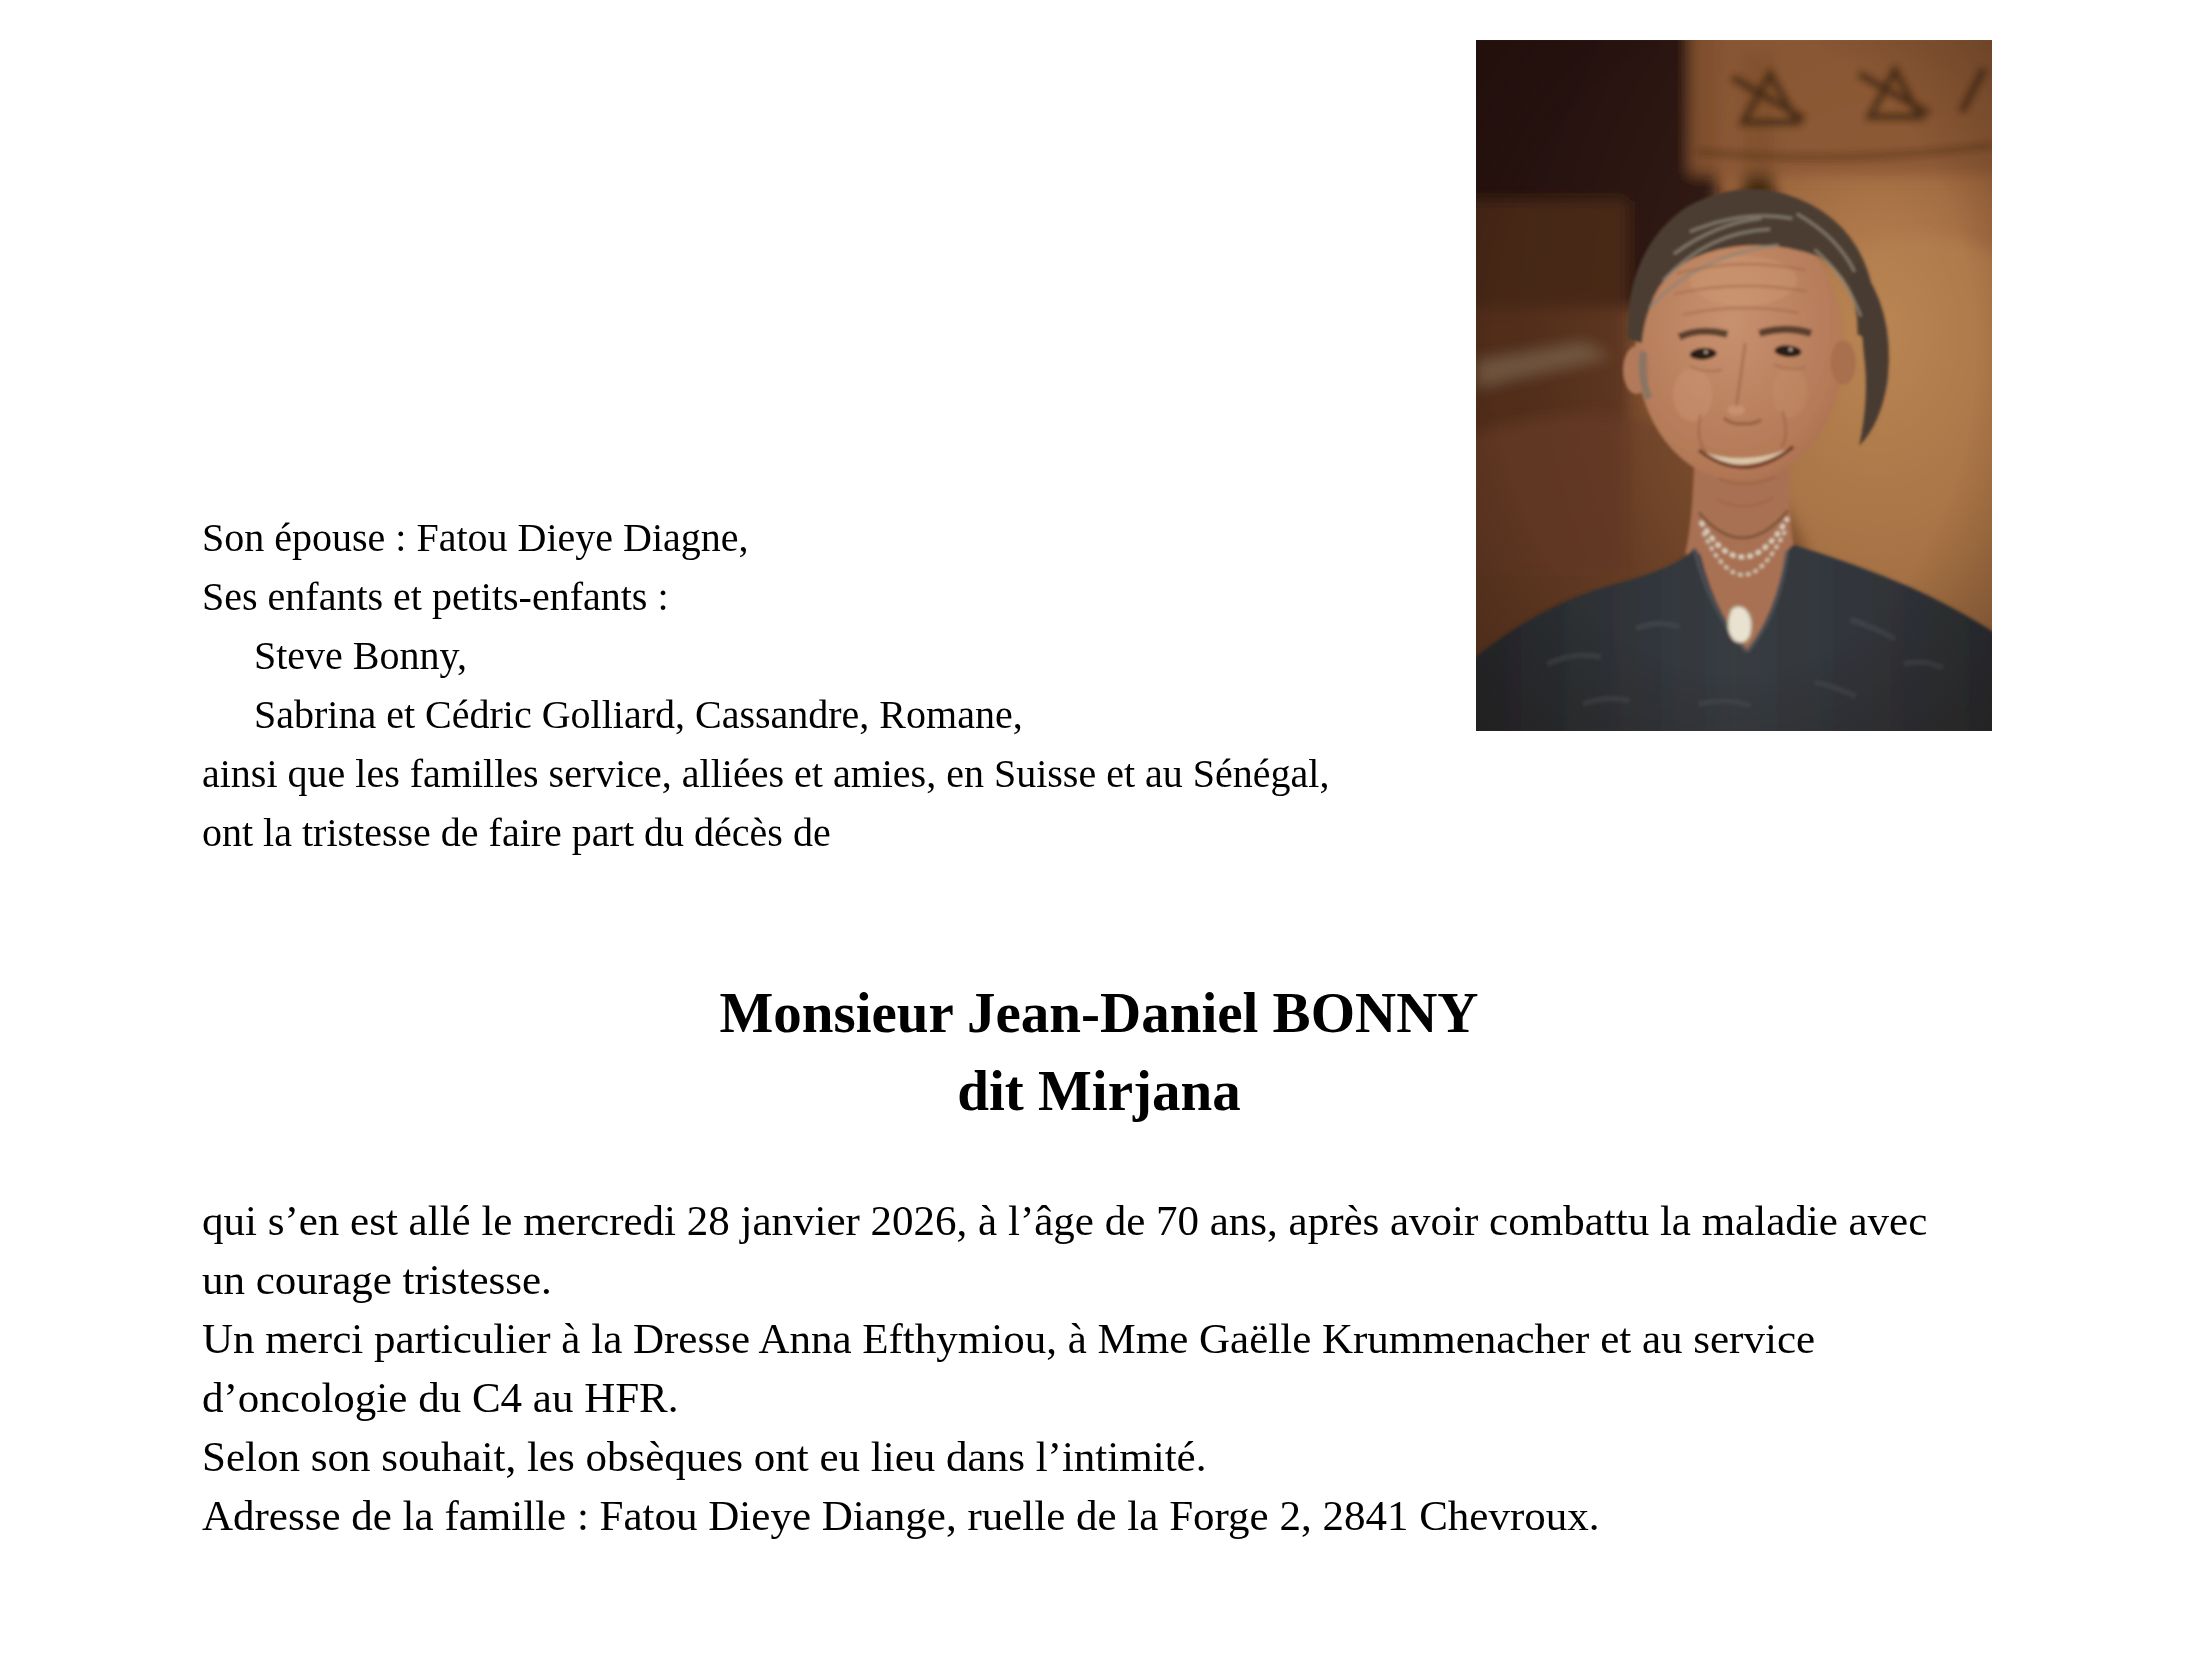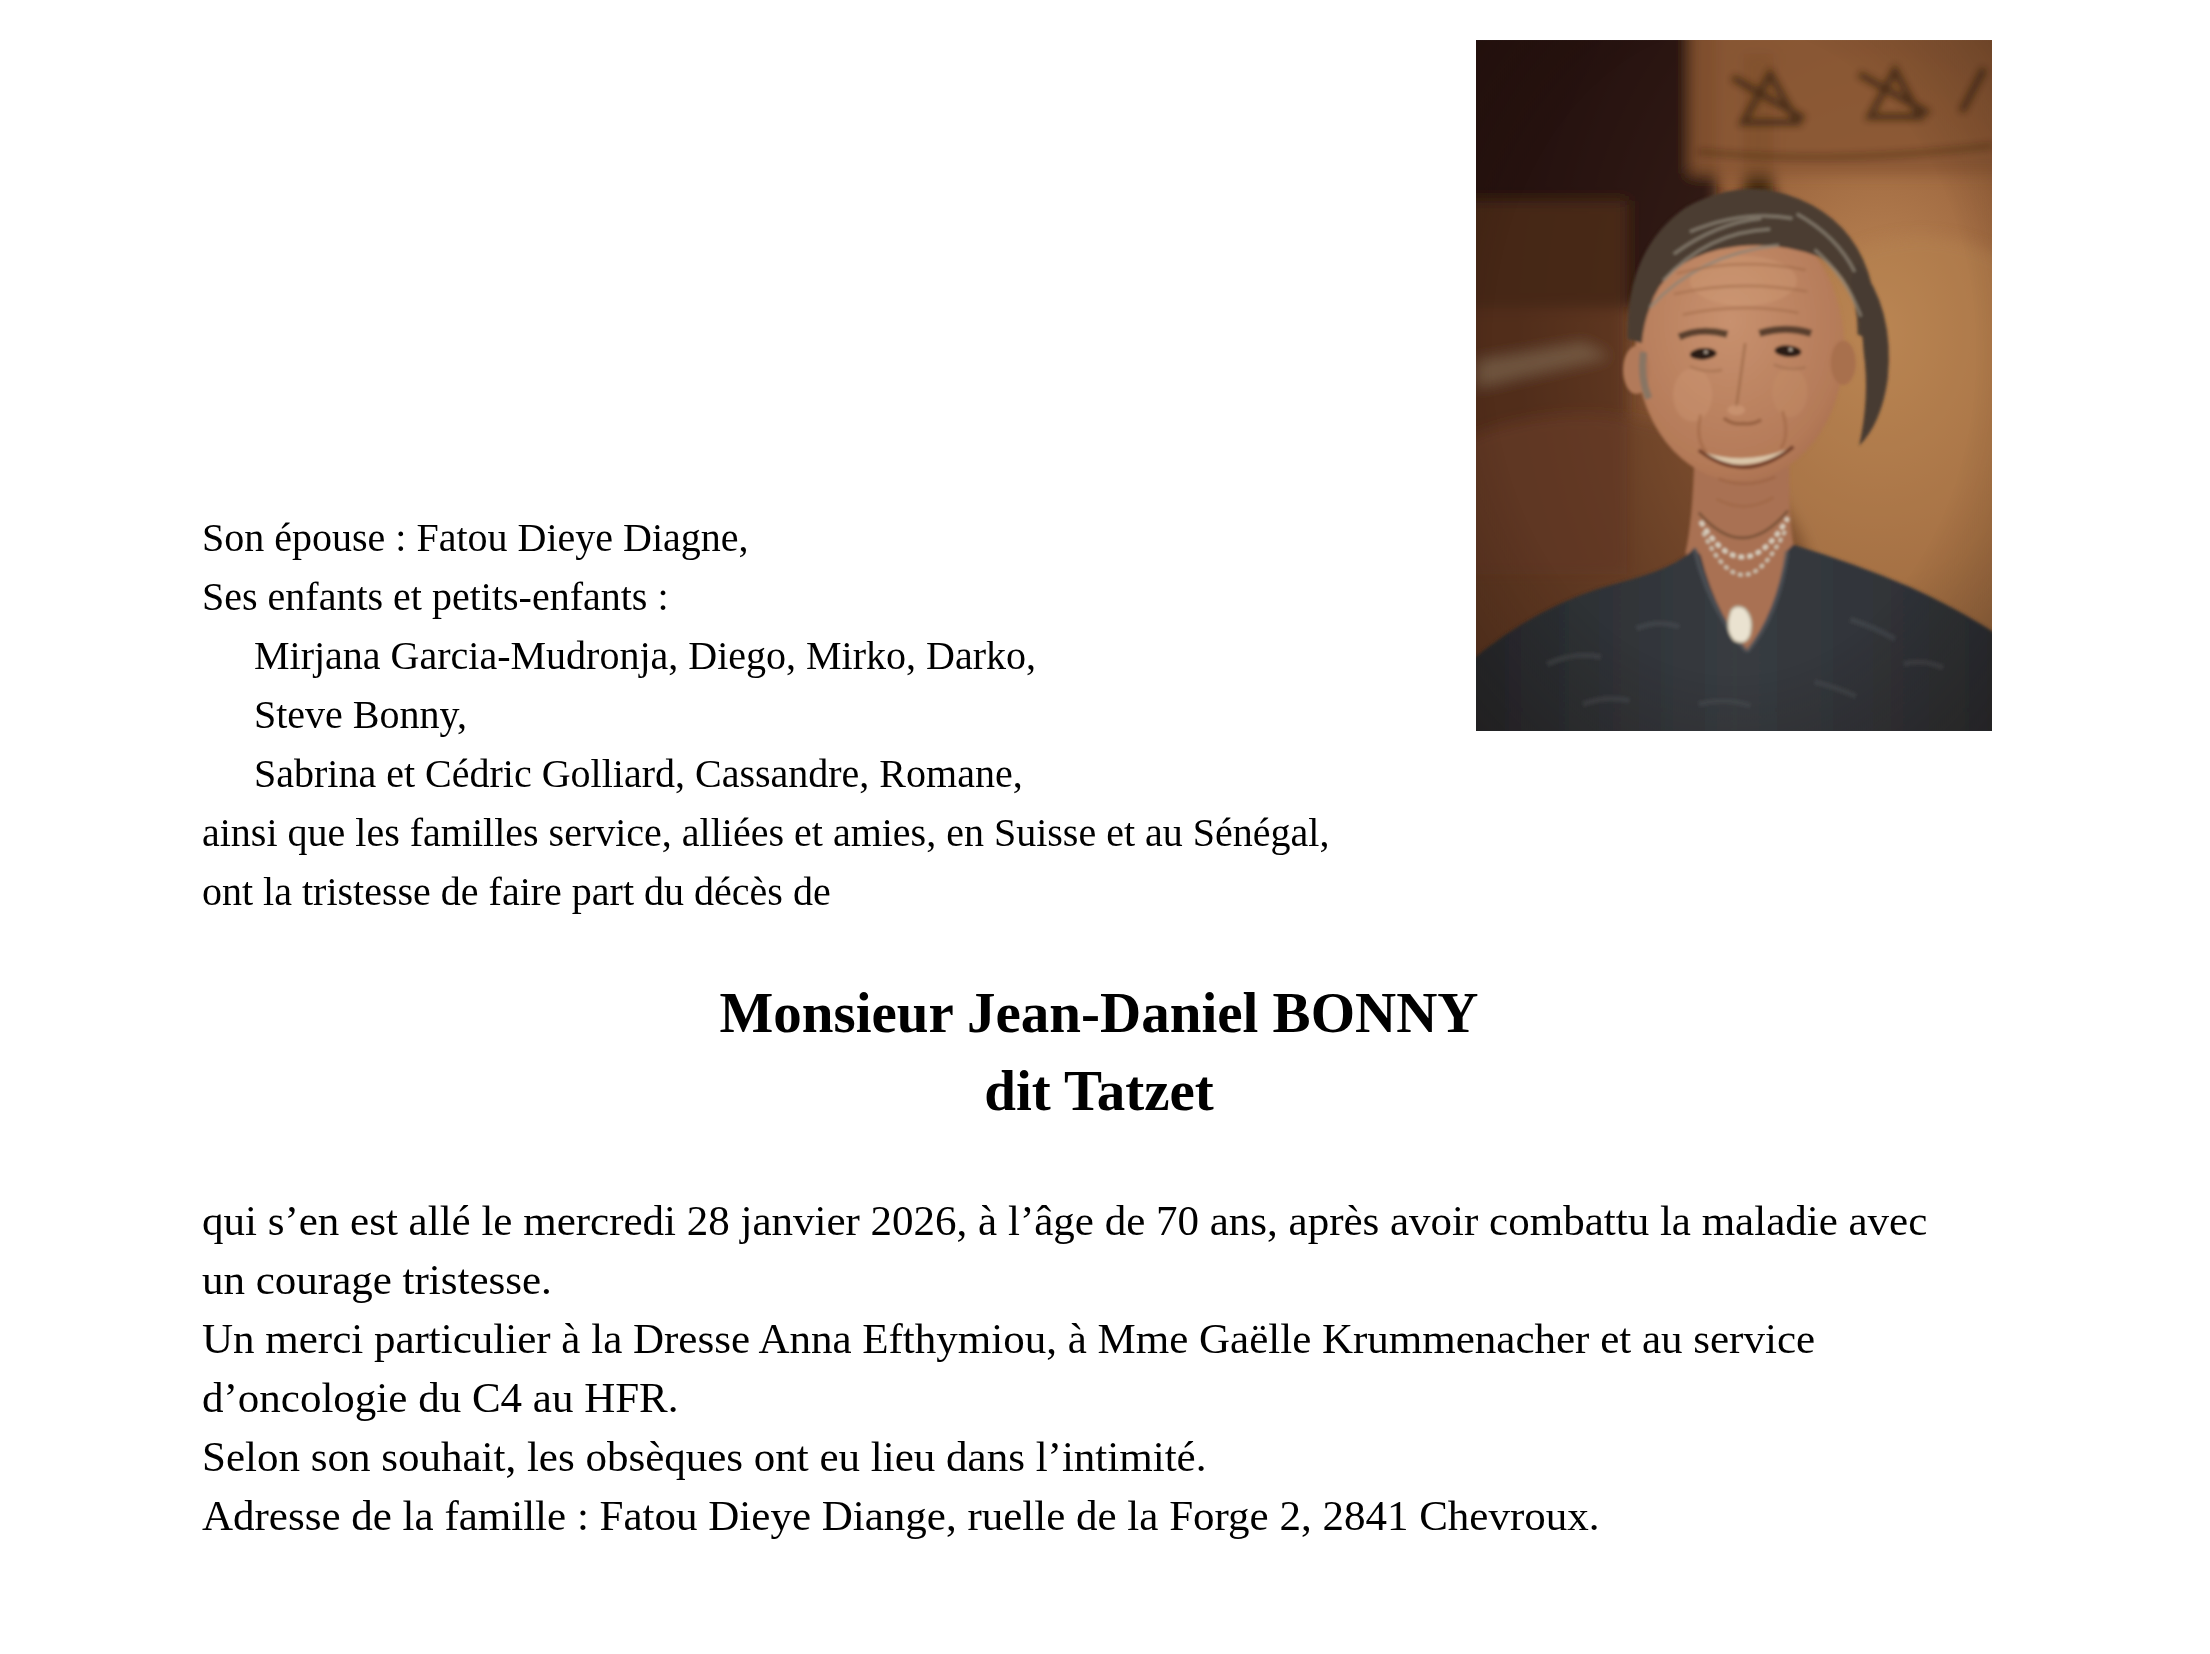--- a/index.html
+++ b/index.html
@@ -190,30 +190,29 @@
         <path d="M286 640 q-8 22 4 34 q14 6 18 -8 q4 -18 -6 -28 q-10 -6 -16 2 Z" fill="#eae2d0" stroke="#b8ae98" stroke-width="2"></path>
       </g>
     </g>
 
     <rect width="579" height="775" fill="url(#vig)"></rect>
   </svg>
 
   <div class="intro-block">
     <div class="line">Son épouse : Fatou Dieye Diagne,</div>
     <div class="line">Ses enfants et petits-enfants :</div>
-    <div class="line indent">Mirjana Garcia-Mudronja, Diego, Mirko, Darko,</div>
     <div class="line indent">Steve Bonny,</div>
     <div class="line indent">Sabrina et Cédric Golliard, Cassandre, Romane,</div>
     <div class="line">ainsi que les familles service, alliées et amies, en Suisse et au Sénégal,</div>
     <div class="line">ont la tristesse de faire part du décès de</div>
   </div>
 
   <div class="title-block">
     <div>Monsieur Jean-Daniel BONNY</div>
-    <div>dit Tatzet</div>
+    <div>dit Mirjana</div>
   </div>
 
   <div class="body-block">
     <div class="line">qui s’en est allé le mercredi 28 janvier 2026, à l’âge de 70 ans, après avoir combattu la maladie avec</div>
     <div class="line">un courage tristesse.</div>
     <div class="line">Un merci particulier à la Dresse Anna Efthymiou, à Mme Gaëlle Krummenacher et au service</div>
     <div class="line">d’oncologie du C4 au HFR.</div>
     <div class="line">Selon son souhait, les obsèques ont eu lieu dans l’intimité.</div>
     <div class="line">Adresse de la famille : Fatou Dieye Diange, ruelle de la Forge 2, 2841 Chevroux.</div>
   </div>

